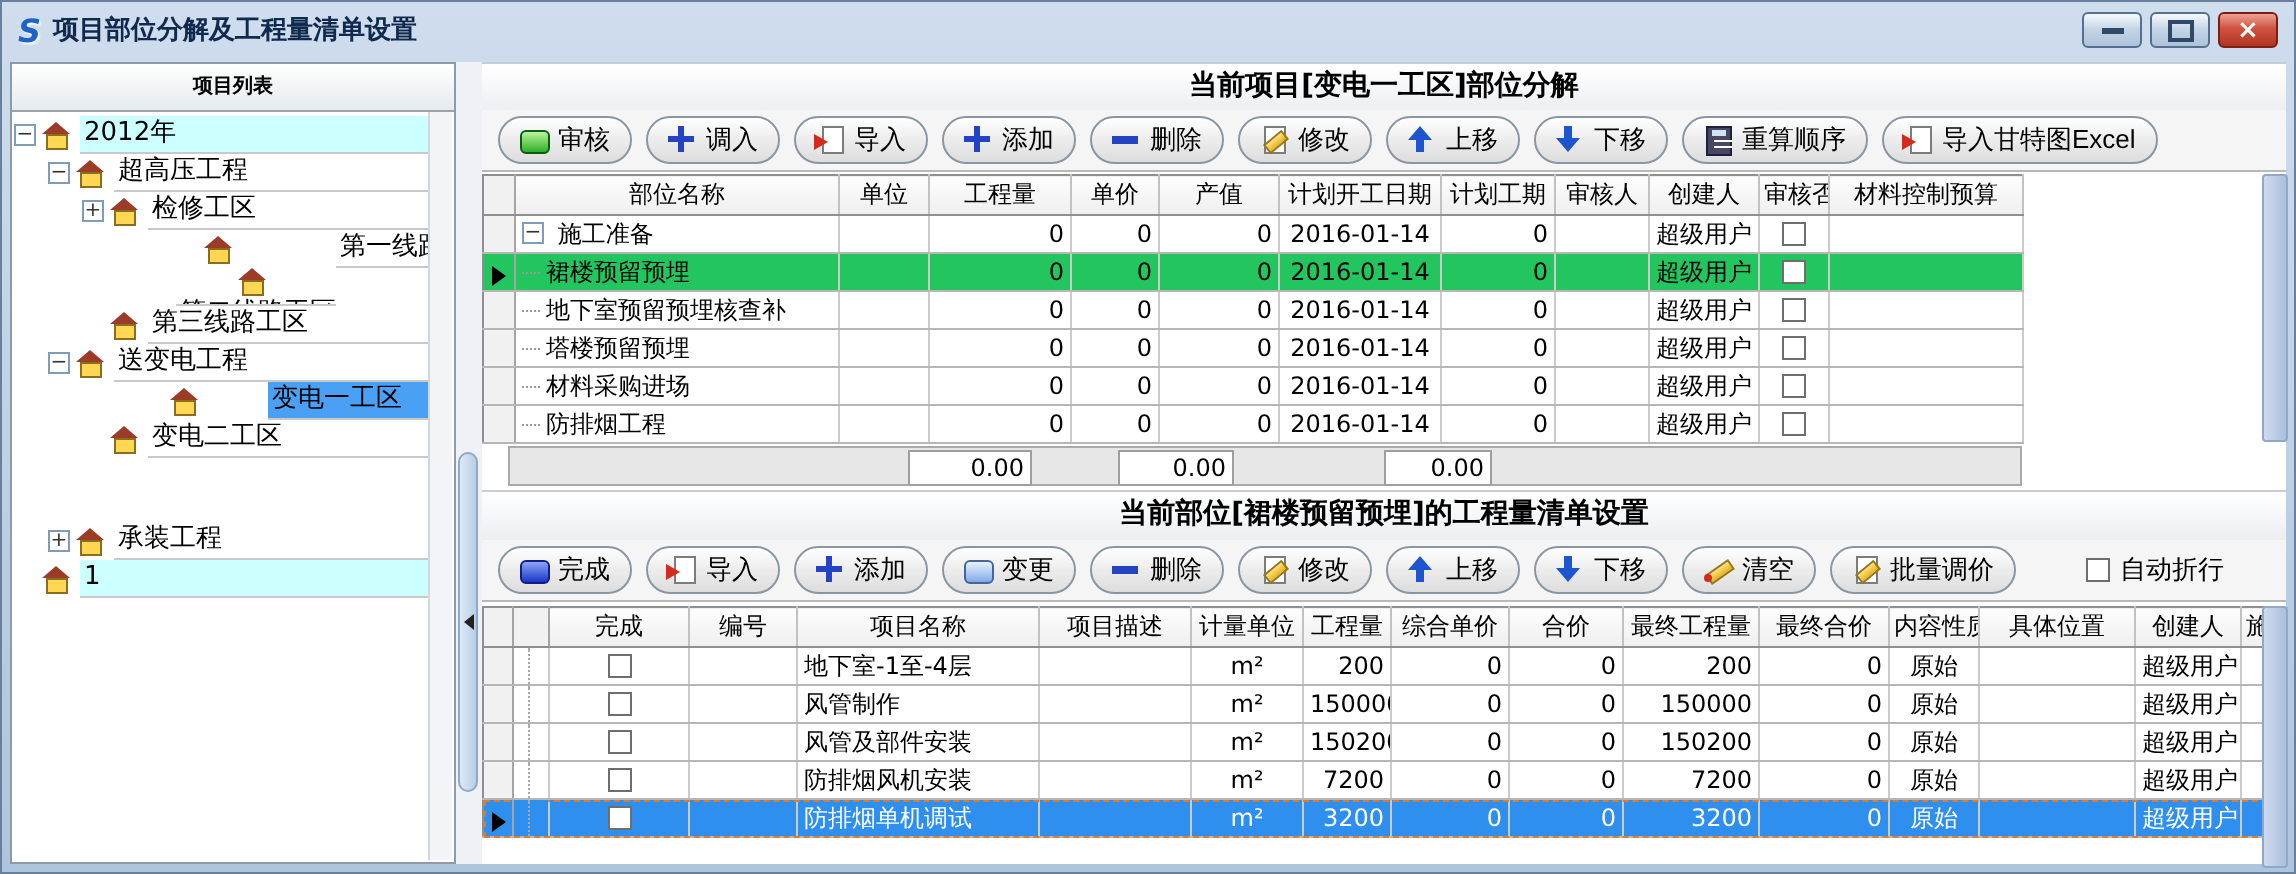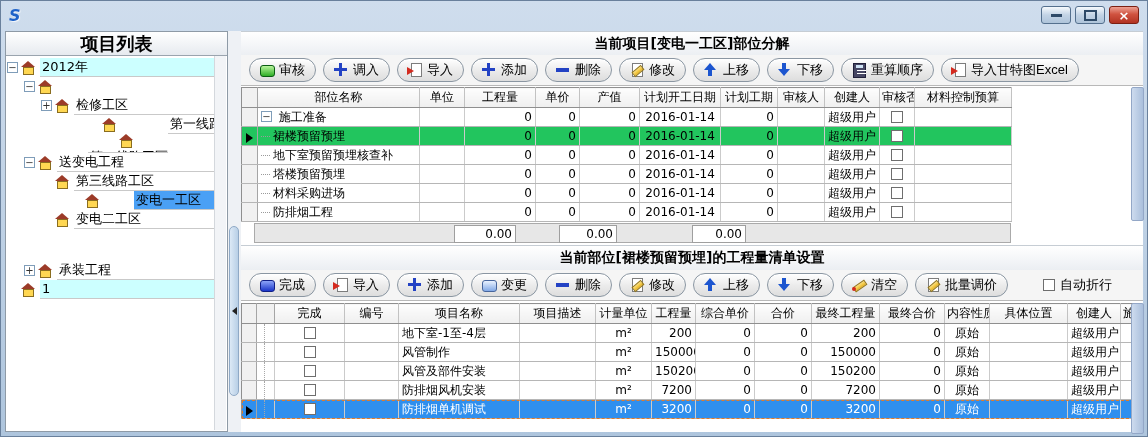--- a/index.html
+++ b/index.html
@@ -9,21 +9,21 @@
   .titlebar{position:absolute;left:0;top:0;right:0;height:28px;display:flex;align-items:center;padding-left:8px;}
   .app-icon{font-weight:bold;font-style:italic;font-size:16px;color:#1f63c9;text-shadow:1px 1px 1px rgba(255,255,255,.8);margin-right:6px;}
   .title-text{font-weight:bold;font-size:13px;color:#10294e;}
   .winbtns{position:absolute;top:5px;right:8px;display:flex;gap:4px;}
   .winbtn{width:30px;height:18px;border:1px solid #54708e;border-radius:3px;background:linear-gradient(#f6fafd,#c2d3e5 50%,#aec4da);display:flex;align-items:center;justify-content:center;box-sizing:border-box;}
   .winbtn .bar{width:11px;height:3px;background:#2e4a68;}
   .winbtn .box{width:9px;height:7px;border:2px solid #2e4a68;}
   .winbtn.close{background:linear-gradient(#eda193,#d05340 45%,#b23322);border-color:#7c1f12;color:#fff;font-weight:bold;font-size:13px;line-height:1;}
   
   .leftpanel{position:absolute;left:4px;top:30px;width:223px;bottom:4px;background:#fff;border:1px solid #8e9aa6;box-sizing:border-box;}
-  .panelhead{background:linear-gradient(#ffffff,#e6eaef);border-bottom:1px solid #9aa4ae;font-weight:bold;font-size:18px;text-align:center;height:23px;line-height:23px;}
+  .panelhead{background:linear-gradient(#ffffff,#e6eaef);border-bottom:1px solid #9aa4ae;font-weight:bold;font-size:10px;text-align:center;height:23px;line-height:23px;}
   .splitter{position:absolute;left:227px;top:30px;width:13px;bottom:4px;background:#eef1f5;}
   .split-handle{position:absolute;left:1px;top:195px;width:10px;height:170px;background:linear-gradient(90deg,#dce9f6,#b8cfe6);border:1px solid #8fa9c6;border-radius:5px;display:flex;align-items:center;justify-content:center;box-sizing:border-box;}
   .split-arrow{width:0;height:0;border-top:4px solid transparent;border-bottom:4px solid transparent;border-right:5px solid #222;}
   .rightarea{position:absolute;left:240px;top:30px;right:4px;bottom:4px;background:#fff;}
   .sechead{position:absolute;left:240px;right:4px;height:32px;background:linear-gradient(#ffffff,#e6eaef);border-top:1px solid #c6cdd4;border-bottom:1px solid #9aa4ae;font-weight:bold;font-size:14px;text-align:center;line-height:23px;box-sizing:border-box;}
   .toolbar{position:absolute;left:240px;right:4px;height:31px;background:#f5f5f5;border-bottom:1px solid #b8b8b8;display:flex;align-items:center;padding-left:8px;box-sizing:border-box;}
   
   .btn{display:inline-flex;align-items:center;gap:5px;height:24px;padding:0 10px;margin-right:7px;border:1px solid #8a96a2;border-radius:12px;background:linear-gradient(#ffffff,#ececec 50%,#dddddd);box-shadow:inset 0 1px 0 #fff;font-size:13px;white-space:nowrap;}
   .ico{display:inline-block;position:relative;width:14px;height:14px;flex:none;}
   .i-sq-green::before{content:"";position:absolute;left:0;top:2px;width:13px;height:10px;border-radius:3px;border:1px solid #0a5c12;background:linear-gradient(#b9f59c,#2fae27);}
@@ -81,20 +81,21 @@
   
   .vscroll{position:absolute;width:13px;background:linear-gradient(90deg,#cddbee,#aabfdc);border:1px solid #93a7c7;border-radius:2px;box-sizing:border-box;}
 </style>
 </head>
 <body>
 
 <div class="window">
 
   <div class="titlebar">
     <span class="app-icon">S</span>
+    <span class="title-text">项目部位分解及工程量清单设置</span>
     <div class="winbtns">
       <div class="winbtn">
           <span class="bar"></span>
         </div>
       <div class="winbtn">
           <span class="box"></span>
         </div>
       <div class="winbtn close">
           <span>×</span>
         </div>
@@ -105,45 +106,46 @@
     <div class="panelhead">项目列表</div>
     <div class="tree">
       <div class="trow">
           <span class="exp minus"></span>
           <span class="house"></span>
           <span class="tlabel cyan">2012年</span>
         </div>
       <div class="trow" style="padding-left:17px;">
           <span class="exp minus"></span>
           <span class="house"></span>
+          <span class="tlabel">超高压工程</span>
         </div>
       <div class="trow" style="padding-left:34px;">
           <span class="exp plus"></span>
           <span class="house"></span>
           <span class="tlabel">检修工区</span>
         </div>
       <div class="trow" style="padding-left:34px;gap:47px;">
           <span class="expspace"></span>
           <span class="house"></span>
           <span class="tlabel">第一线路工区</span>
         </div>
       <div class="trow" style="padding-left:34px;flex-direction:column;">
           <span class="expspace"></span>
           <span class="house"></span>
           <span class="tlabel">第二线路工区</span>
         </div>
+      <div class="trow" style="padding-left:34px;">
+          <span class="expspace"></span>
+          <span class="house"></span>
+          <span class="tlabel">第三线路工区</span>
+        </div>
       <div class="trow" style="padding-left:17px;">
           <span class="exp minus"></span>
           <span class="house"></span>
           <span class="tlabel">送变电工程</span>
-        </div>
-      <div class="trow" style="padding-left:34px;">
-          <span class="expspace"></span>
-          <span class="house"></span>
-          <span class="tlabel">第三线路工区</span>
         </div>
       <div class="trow" style="padding-left:34px;gap:30px;">
           <span class="expspace"></span>
           <span class="house"></span>
           <span class="tlabel sel">变电一工区</span>
         </div>
       <div class="trow" style="padding-left:34px;">
           <span class="expspace"></span>
           <span class="house"></span>
           <span class="tlabel">变电二工区</span>

